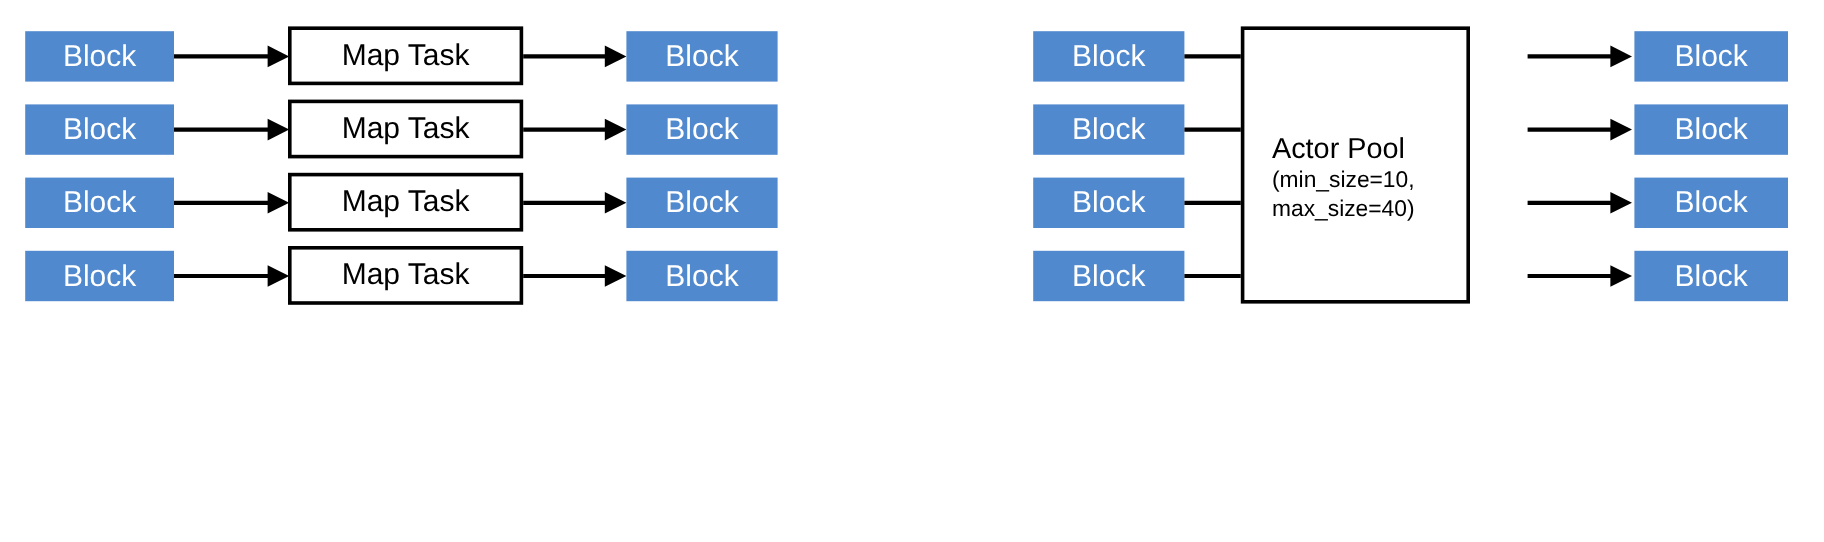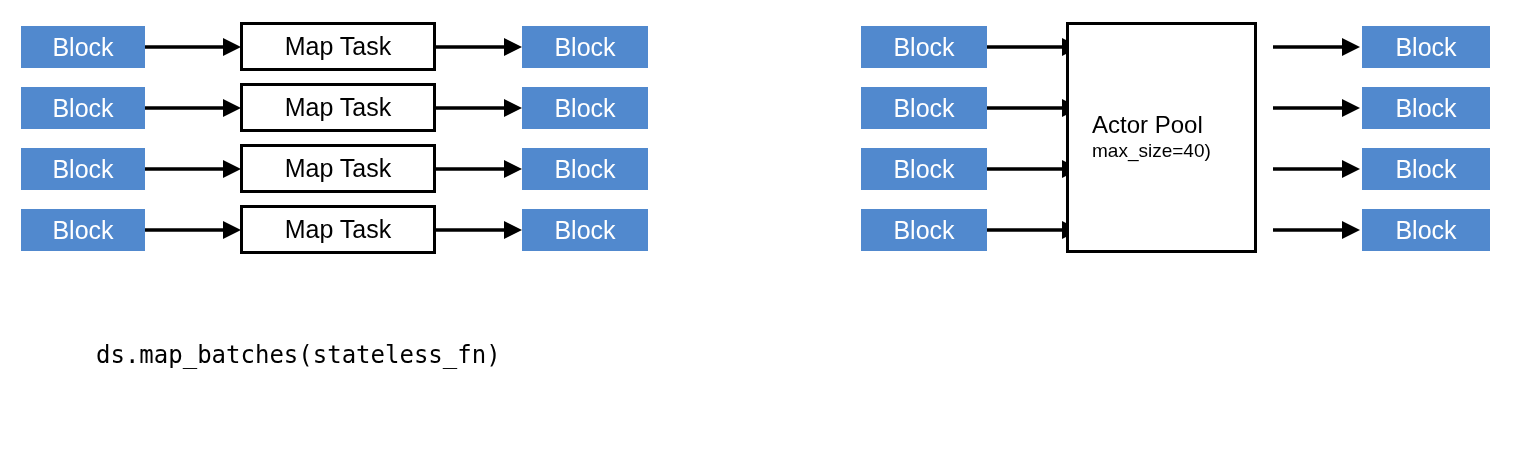--- a/index.html
+++ b/index.html
@@ -157,21 +157,20 @@
   <div class="block" style="left:522px; top:87px; width:126px;">
     <span>Block</span>
   </div>
   <div class="block" style="left:522px; top:148px; width:126px;">
     <span>Block</span>
   </div>
   <div class="block" style="left:522px; top:209px; width:126px;">
     <span>Block</span>
   </div>
 
-  <div class="caption" style="left:96px; top:338px;">ds.map_batches(stateless_fn)</div>
 
   <div class="block" style="left:861px; top:26px; width:126px;">
     <span>Block</span>
   </div>
   <div class="block" style="left:861px; top:87px; width:126px;">
     <span>Block</span>
   </div>
   <div class="block" style="left:861px; top:148px; width:126px;">
     <span>Block</span>
   </div>
@@ -189,23 +188,24 @@
   </svg>
   <svg class="arrow-svg" style="left:987px; top:155px; width:95px; height:28px;" viewBox="0 0 95 28">
     <line x1="0" y1="14" x2="77" y2="14" stroke="#000000" stroke-width="3.5"></line>
     <polygon points="75,5 93,14 75,23" fill="#000000"></polygon>
   </svg>
   <svg class="arrow-svg" style="left:987px; top:216px; width:95px; height:28px;" viewBox="0 0 95 28">
     <line x1="0" y1="14" x2="77" y2="14" stroke="#000000" stroke-width="3.5"></line>
     <polygon points="75,5 93,14 75,23" fill="#000000"></polygon>
   </svg>
 
-  <div class="poolbox" style="left:1066px; top:22px; width:191px; height:231px;">
+  <div class="poolbox" style="left:1034px; top:22px; width:191px; height:231px;">
     <div class="pool-text">
       <span class="pool-title">Actor Pool</span>
+      <span class="pool-sub">(min_size=10,</span>
       <span class="pool-sub">max_size=40)</span>
     </div>
   </div>
 
   <svg class="arrow-svg" style="left:1273px; top:33px; width:89px; height:28px;" viewBox="0 0 89 28">
     <line x1="0" y1="14" x2="71" y2="14" stroke="#000000" stroke-width="3.5"></line>
     <polygon points="69,5 87,14 69,23" fill="#000000"></polygon>
   </svg>
   <svg class="arrow-svg" style="left:1273px; top:94px; width:89px; height:28px;" viewBox="0 0 89 28">
     <line x1="0" y1="14" x2="71" y2="14" stroke="#000000" stroke-width="3.5"></line>

